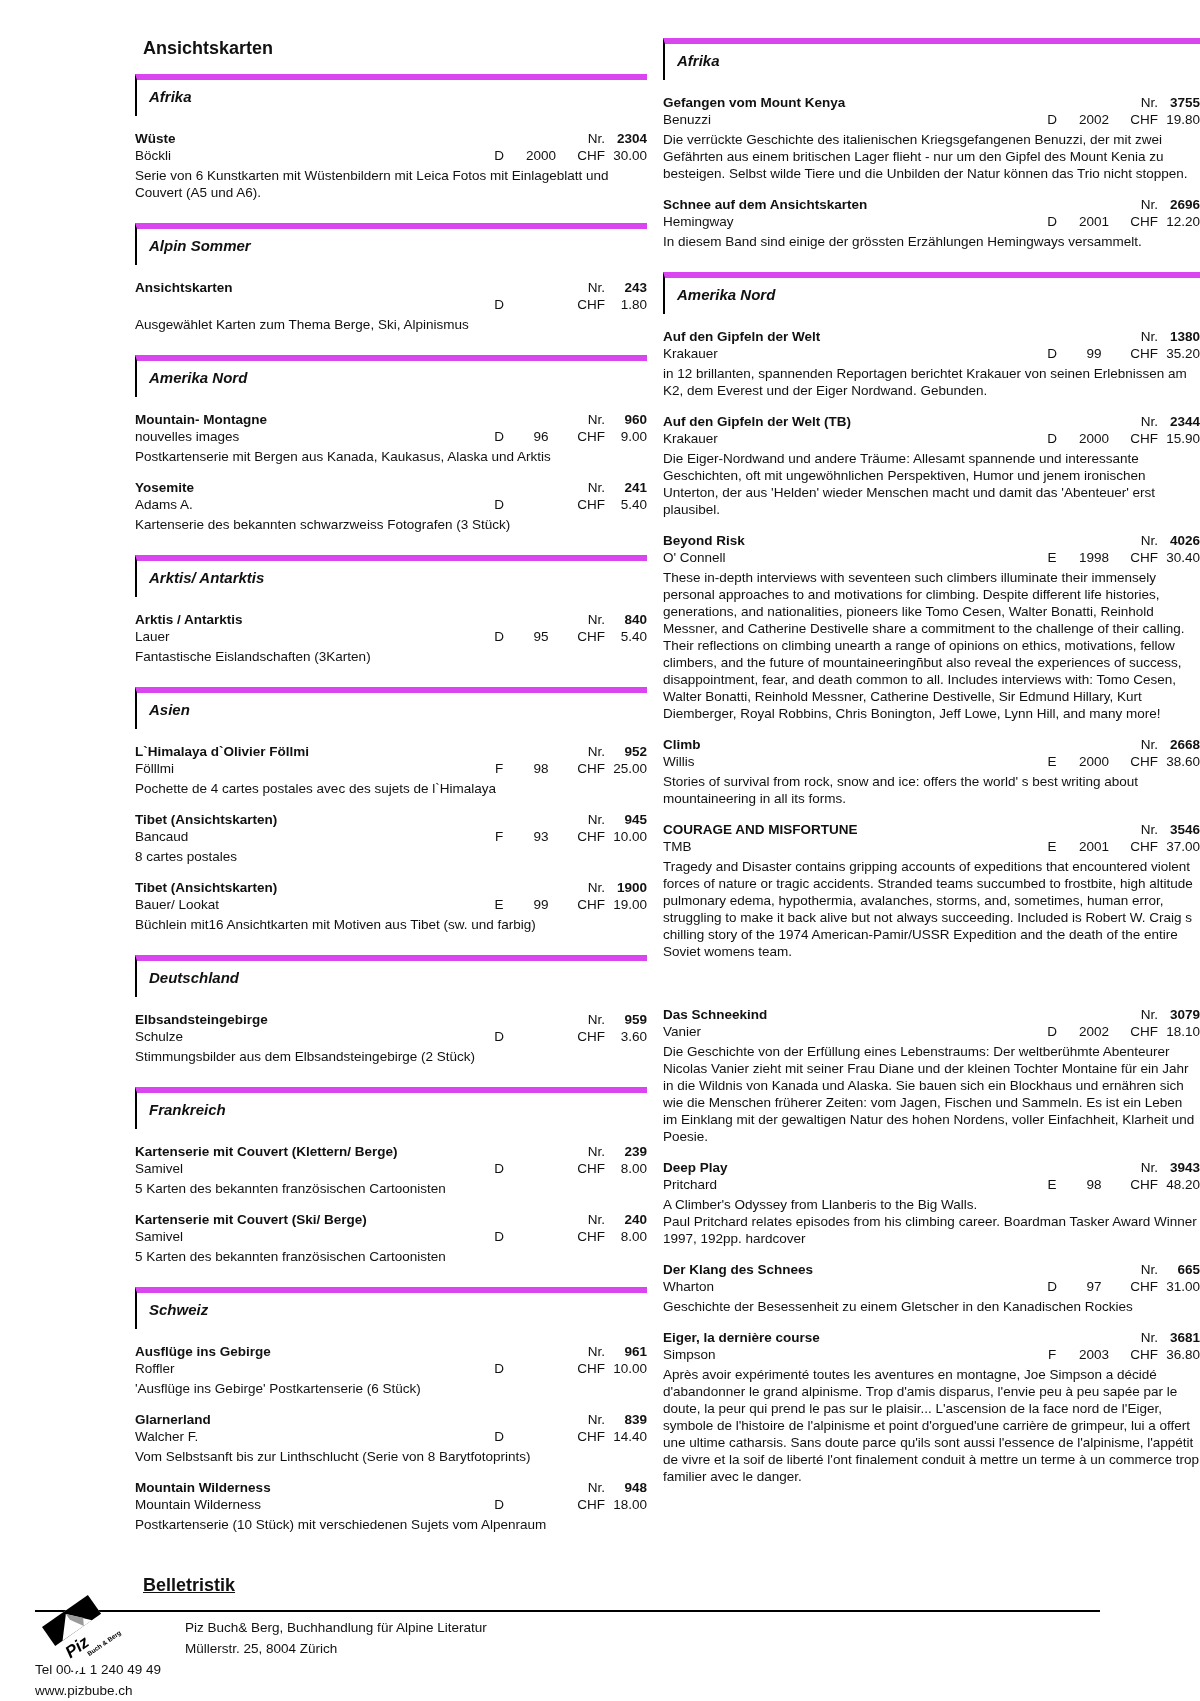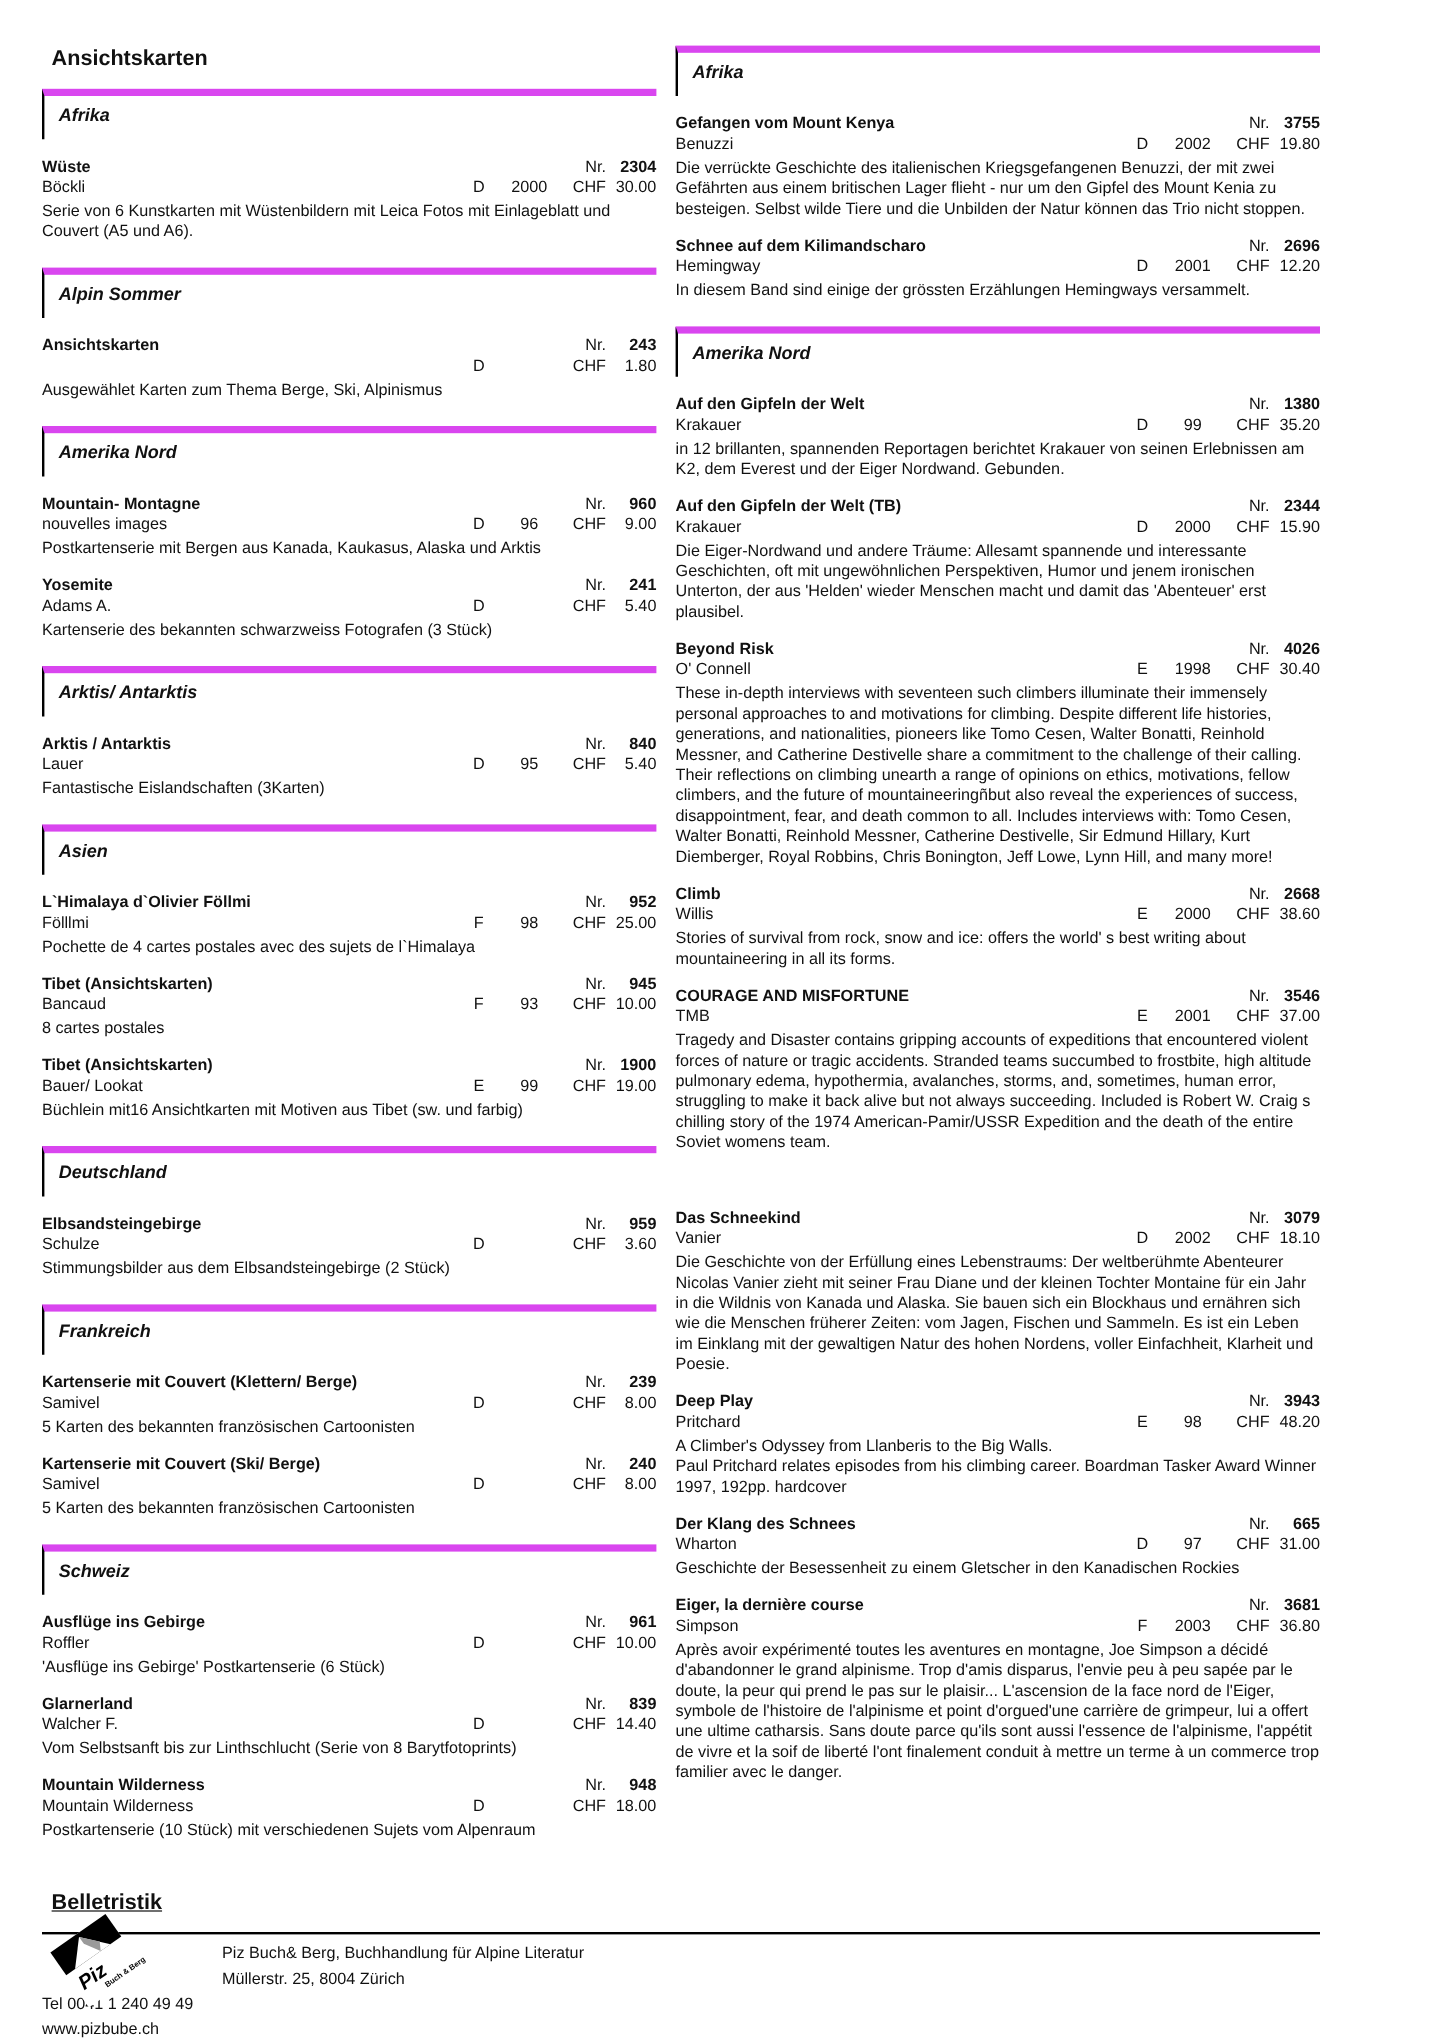--- a/index.html
+++ b/index.html
@@ -3,21 +3,21 @@
 <meta charset="utf-8">
 <title>Katalog Seite 1</title>
 <style>
   html,body{margin:0;padding:0;}
   body{
     width:1200px;height:1701px;position:relative;background:#fff;color:#111;
     font-family:"Liberation Sans","DejaVu Sans",sans-serif;
     -webkit-font-smoothing:antialiased;
   }
   .page{position:absolute;inset:0;overflow:hidden;}
-  .cols{display:flex;padding:38px 0 0 35px;}
+  .cols{display:flex;padding:38px 0 0 35px;justify-content:flex-end;}
   .col-left{width:512px;margin-right:16px;flex:none;}
   .col-right{width:537px;flex:none;}
   .main-heading{font-size:18px;font-weight:bold;margin:0 0 16px 8px;line-height:20px;}
   .tail-heading{font-size:18px;font-weight:bold;margin:42px 0 0 8px;line-height:20px;text-decoration:underline;}
   .section{margin-top:22px;}
   .sections > .section:first-child{margin-top:0;}
   .section-header{
     border-top:6px solid #d946ef;border-left:2px solid #000;
     padding:8px 0 10px 12px;font-size:15px;font-weight:bold;font-style:italic;line-height:18px;
   }
@@ -352,21 +352,21 @@
       <span class="lang">D</span>
       <span class="year">2002</span>
       <span class="chf">CHF</span>
       <span class="price">19.80</span>
     </div>
     <div class="desc">Die verrückte Geschichte des italienischen Kriegsgefangenen Benuzzi, der mit zwei Gefährten aus einem britischen Lager flieht - nur um den Gipfel des Mount Kenia zu besteigen. Selbst wilde Tiere und die Unbilden der Natur können das Trio nicht stoppen.</div>
   </div>
 
   <div class="entry">
     <div class="row">
-      <span class="entry-title">Schnee auf dem Kilimandscharo</span>
+      <span class="entry-title">Schnee auf dem Ansichtskarten</span>
       <span class="nr-label">Nr.</span>
       <span class="nr-num">2696</span>
     </div>
     <div class="row">
       <span class="author">Hemingway</span>
       <span class="lang">D</span>
       <span class="year">2001</span>
       <span class="chf">CHF</span>
       <span class="price">12.20</span>
     </div>

